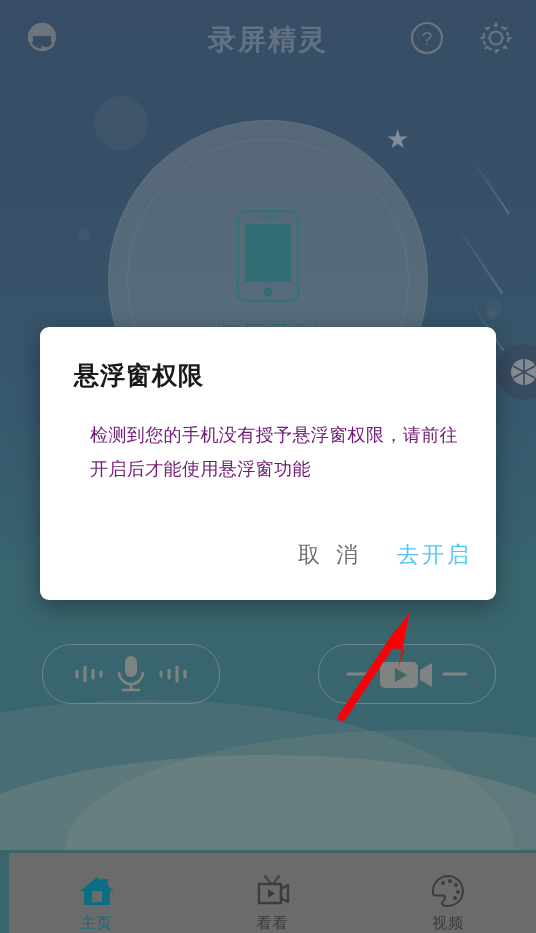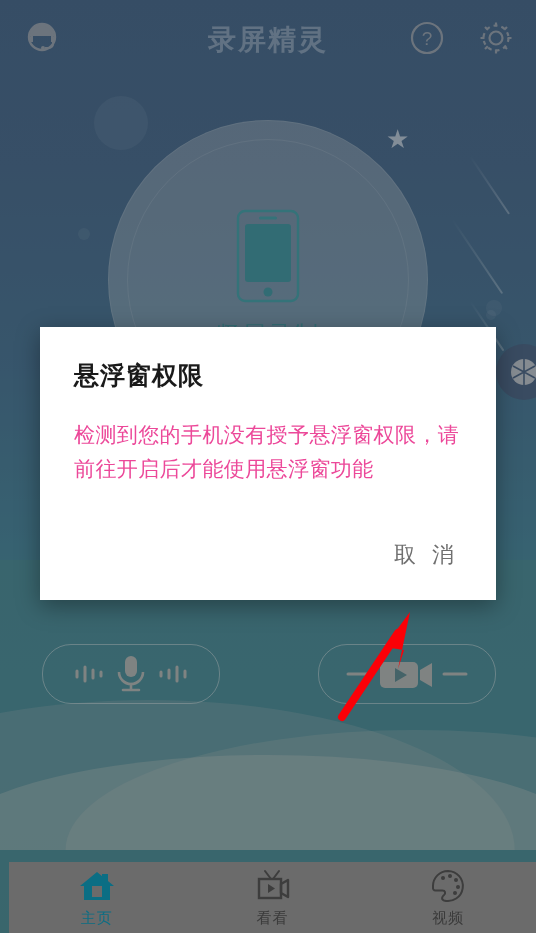--- a/index.html
+++ b/index.html
@@ -157,39 +157,39 @@
   .pill-mic  { left: 42px; }
   .pill-vid  { left: 318px; }
 
   
   .dialog {
     position: absolute;
     left: 40px;
     top: 327px;
     width: 456px;
     background: #ffffff;
-    border-radius: 0;
+    border-radius: 9px;
     box-shadow: 0 6px 22px rgba(0,0,0,0.35);
     z-index: 20;
-    padding: 28px 33px 10px 34px;
+    padding: 28px 20px 10px 34px;
     box-sizing: border-box;
   }
   .dialog-title {
     font-size: 25px;
     font-weight: bold;
     color: #1a1a1a;
     letter-spacing: 1px;
     margin: 4px 0 26px 0;
   }
   .dialog-body {
-    font-size: 21px;
+    font-size: 18px;
     line-height: 34px;
-    color: #ec4899;
+    color: #701a75;
     letter-spacing: 0.4px;
-    margin: 0 0 52px 0;
+    margin: 0 0 52px 16px;
   }
   .dialog-actions {
     display: flex;
     justify-content: flex-end;
     align-items: flex-start;
     gap: 26px;
     padding-bottom: 18px;
   }
   .btn-cancel {
     font-size: 22px;
@@ -220,24 +220,25 @@
     width: 120px;
     height: 135px;
     z-index: 30;
     pointer-events: none;
   }
 
   
   .navbar {
     position: absolute;
     left: 9px; right: 0; bottom: 0;
-    height: 71px;
+    height: 80px;
     background: #6b6b6b;
     display: flex;
     z-index: 10;
+    align-items: flex-end;
   }
   .navitem {
     flex: 1;
     display: flex;
     flex-direction: column;
     align-items: center;
     justify-content: center;
     gap: 5px;
     position: relative;
   }
@@ -368,20 +369,21 @@
     </svg>
   </div>
 
   <div class="scrim"></div>
 
   <div class="dialog">
     <div class="dialog-title">悬浮窗权限</div>
     <div class="dialog-body">检测到您的手机没有授予悬浮窗权限，请前往开启后才能使用悬浮窗功能</div>
     <div class="dialog-actions">
       <button class="btn-cancel">取 消</button>
+      <button class="btn-confirm">去开启</button>
     </div>
   </div>
 
   <svg class="arrow" viewBox="0 0 120 135">
     <path d="M22 122 L78 38" stroke="#fb0007" stroke-width="8" stroke-linecap="round"></path>
     <path d="M90 17 L64 52 L84 55 L78 74 Z" fill="#fb0007"></path>
   </svg>
 
   <div class="navbar">
 

